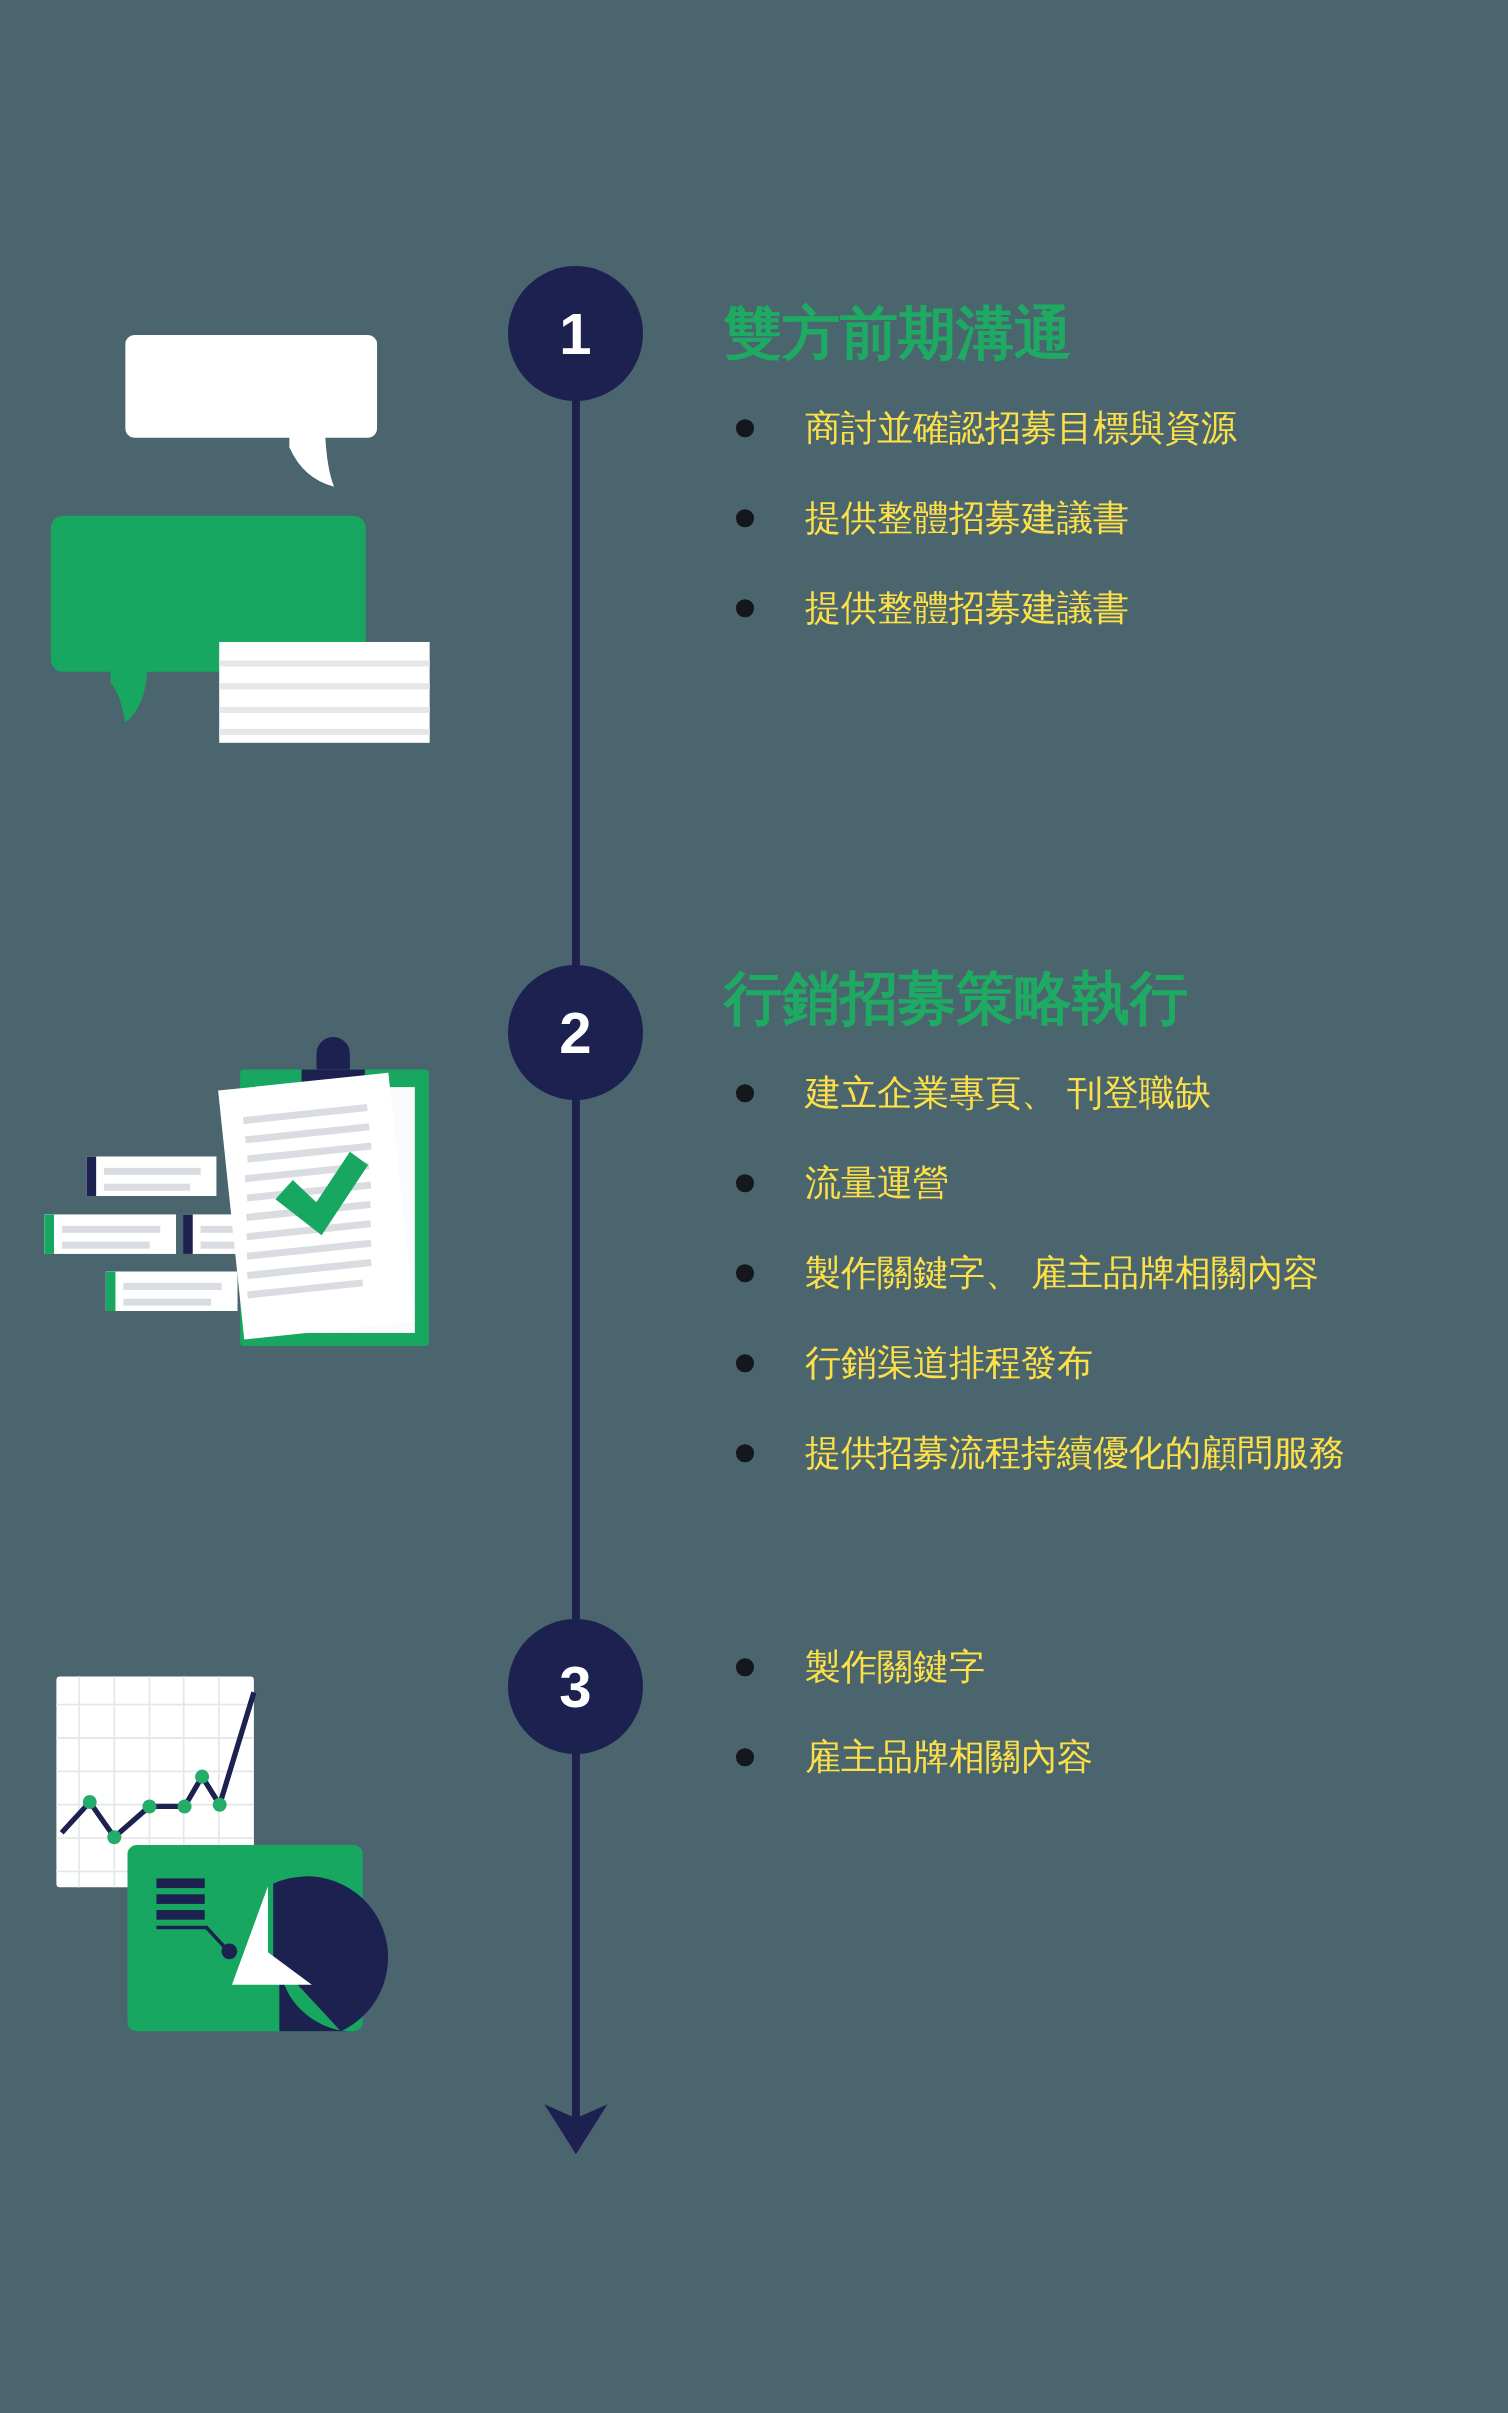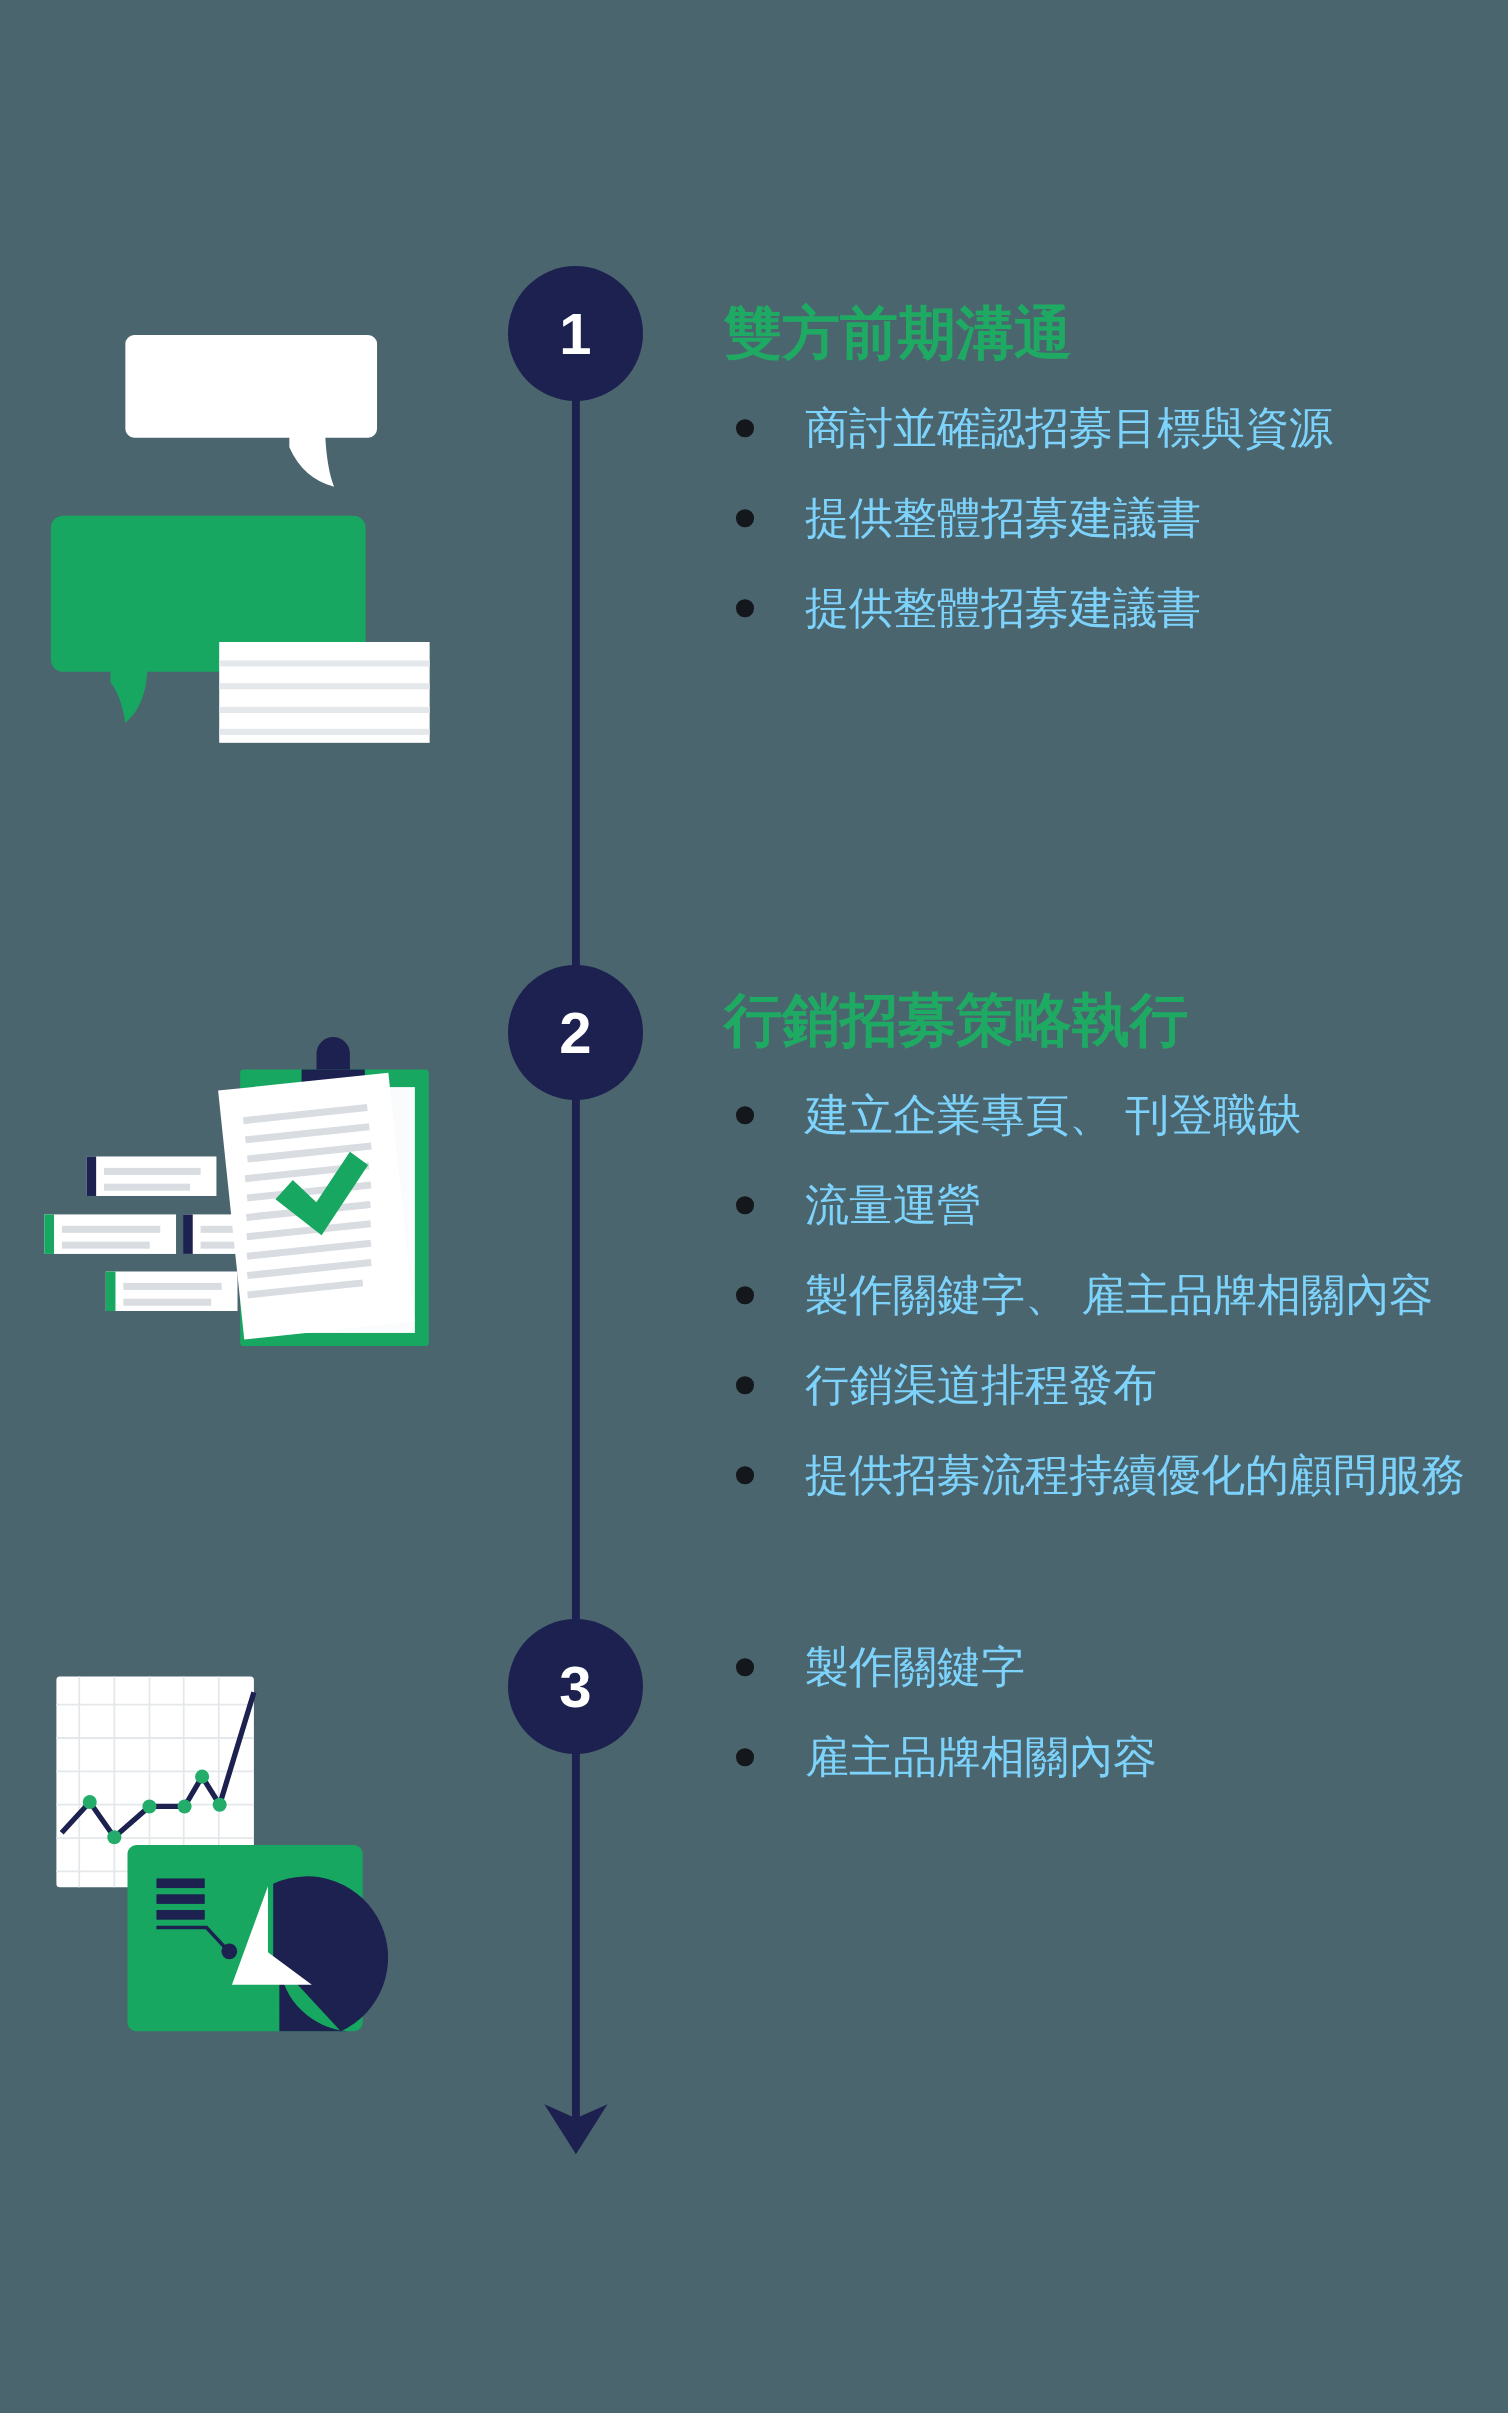--- a/index.html
+++ b/index.html
@@ -66,22 +66,22 @@
     margin: 0 0 19.3px 0;
     white-space: nowrap;
   }
   .bullets {
     list-style: none;
     margin: 0;
     padding: 0;
   }
   .bullets li {
     position: relative;
-    color: #7dd3fc;
-    font-size: 44px;
+    color: #fde047;
+    font-size: 36px;
     line-height: 1;
     height: 90px;
     padding-left: 81px;
     white-space: nowrap;
     display: flex;
     align-items: center;
   }
   .bullets li .dot {
     position: absolute;
     left: 12.3px;
@@ -160,21 +160,21 @@
         <rect x="210" y="456" width="240" height="7" fill="#e4e8ea"></rect>
         <rect x="210" y="481" width="240" height="7" fill="#e4e8ea"></rect>
       </g>
     </svg>
   </div>
 
   <div class="step-circle" style="left:508px; top:965px;">
     <span class="num">2</span>
   </div>
 
-  <div class="step-text" style="left:724px; top:968px;margin-top:22px;">
+  <div class="step-text" style="left:724px; top:968px;">
     <div class="step-title">行銷招募策略執行</div>
     <ul class="bullets">
       <li>
         <span class="dot"></span>
         <span>建立企業專頁、 刊登職缺</span>
       </li>
       <li>
         <span class="dot"></span>
         <span>流量運營</span>
       </li>

